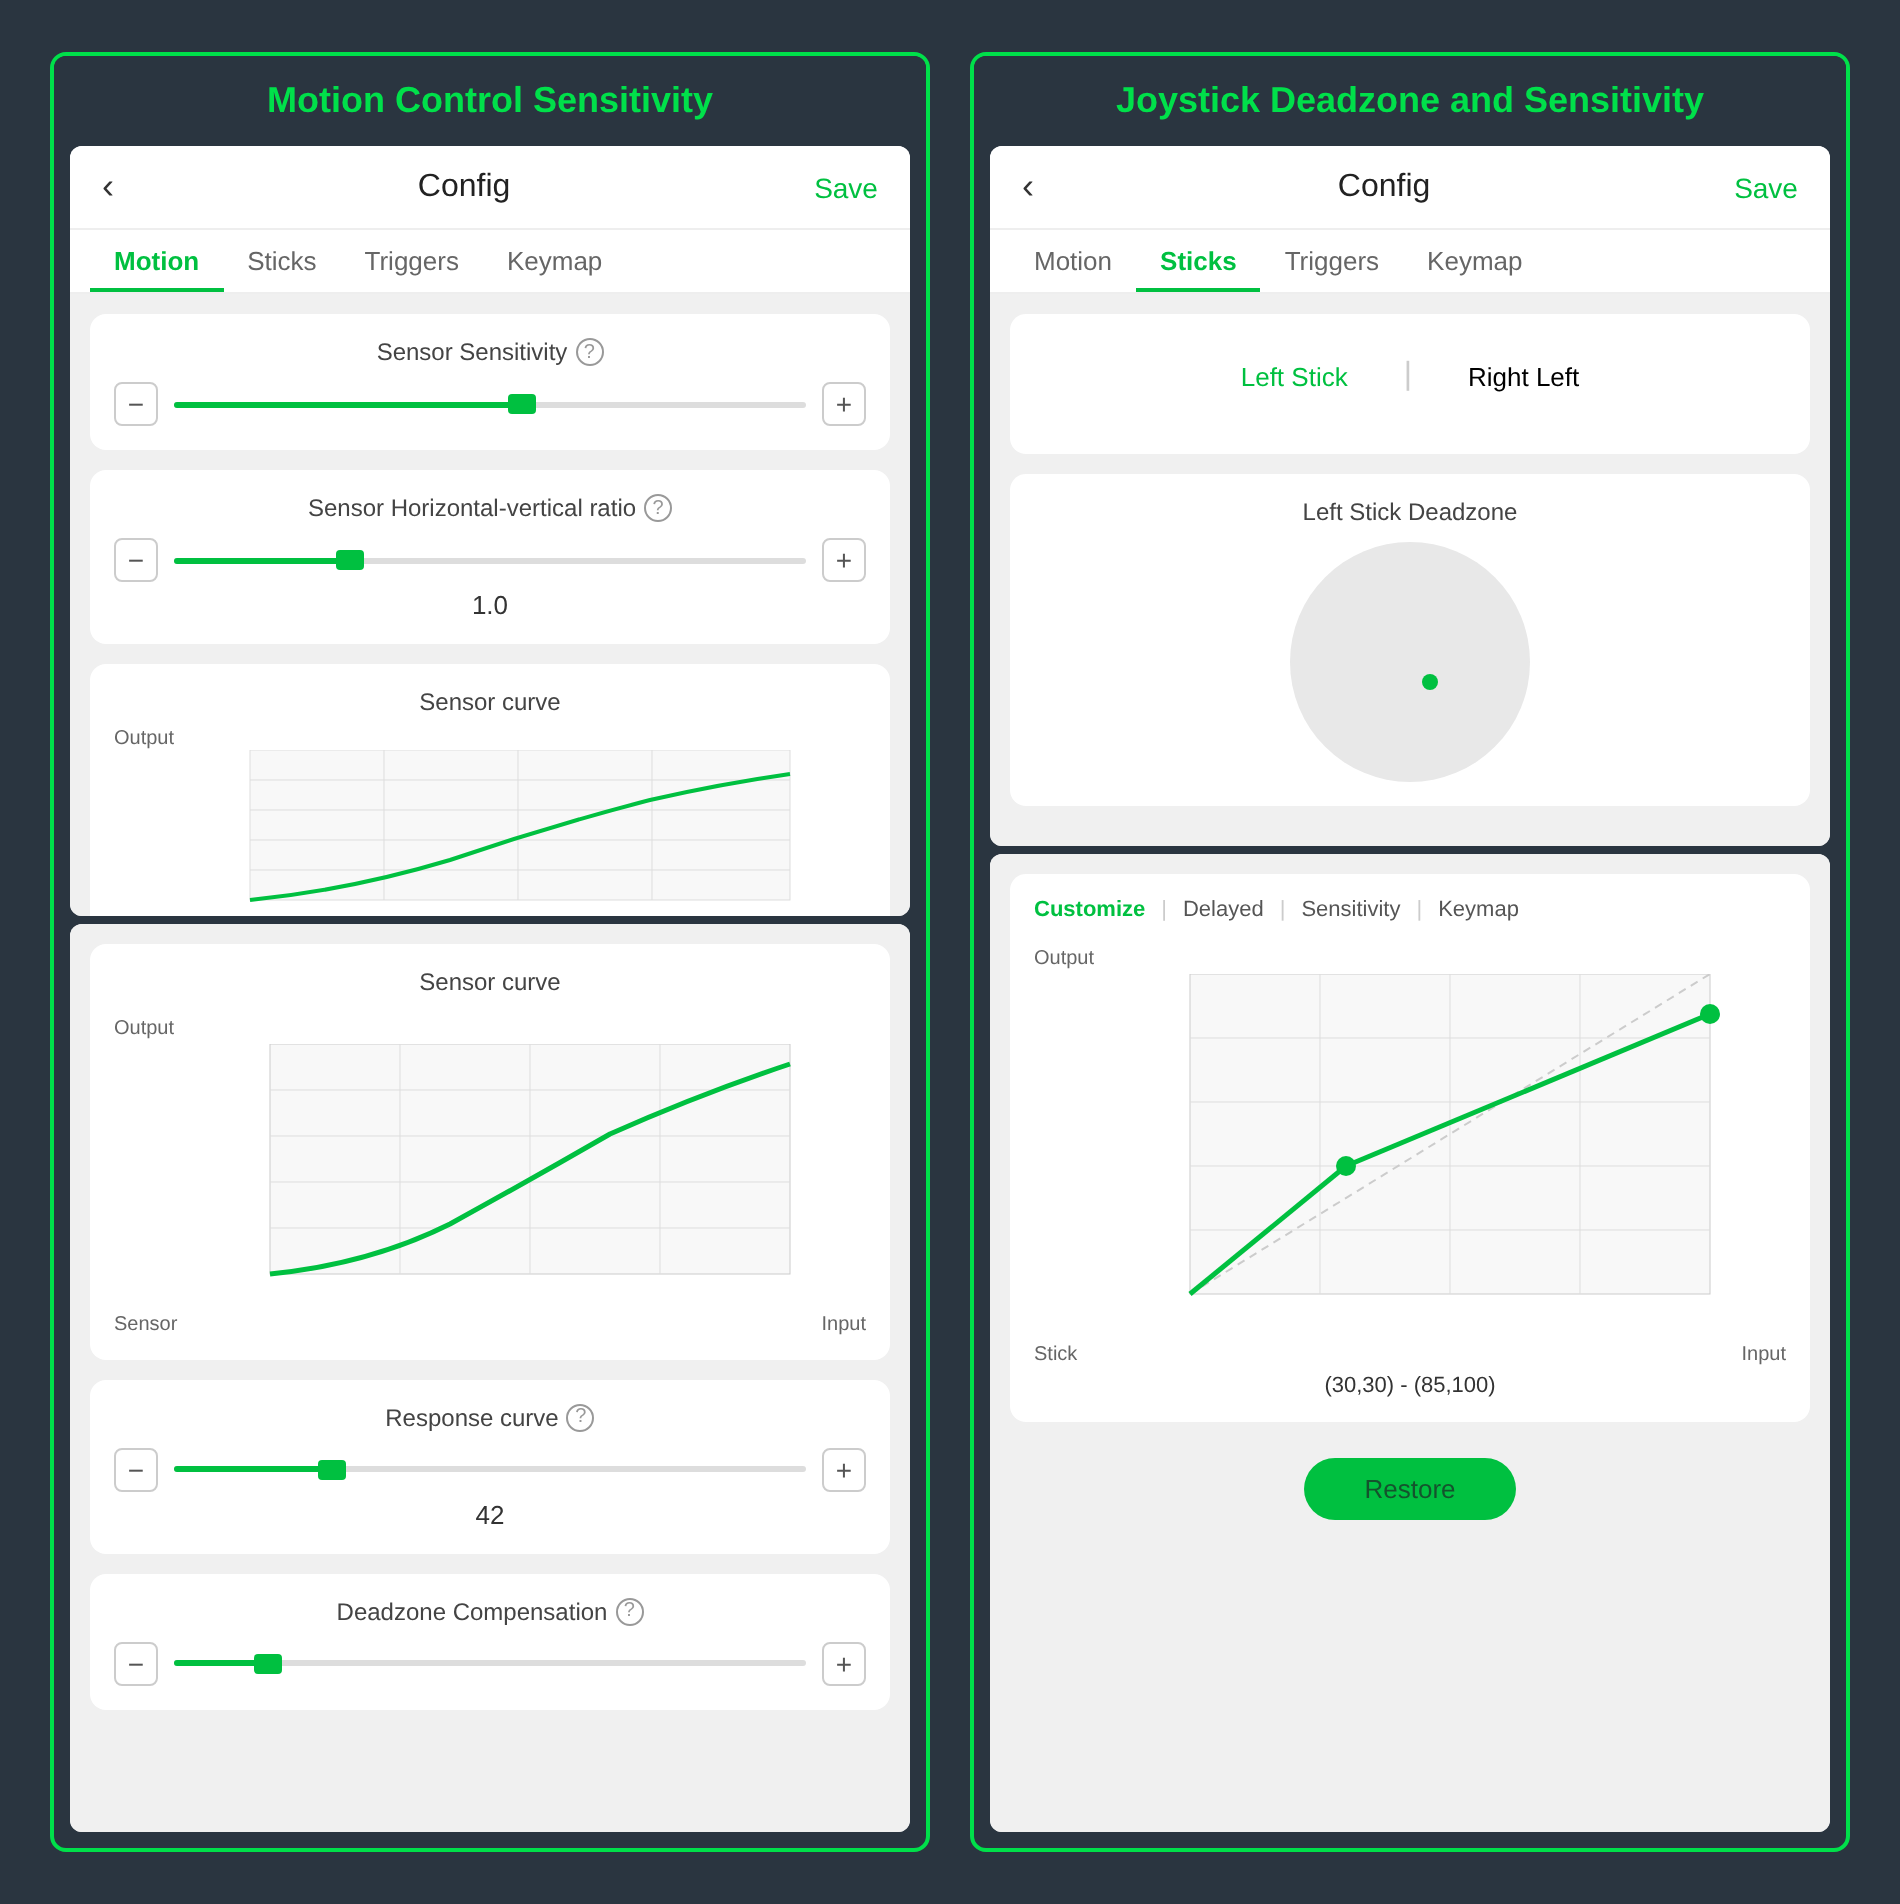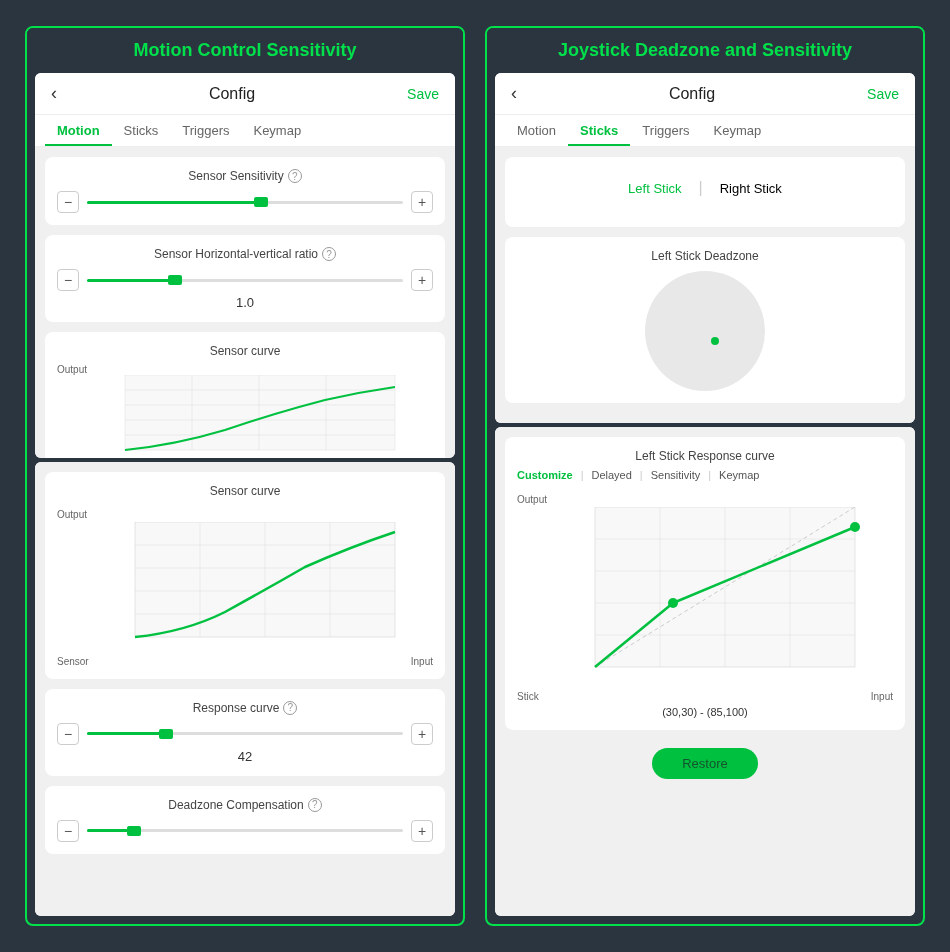--- a/index.html
+++ b/index.html
@@ -185,21 +185,21 @@
     .curve-label {
       font-size: 12px;
       color: #444;
       text-align: center;
       margin-bottom: 6px;
     }
     .stick-selector {
       display: flex;
       align-items: center;
       justify-content: center;
-      gap: 17px;
+      gap: 28px;
       padding: 10px;
       background: white;
       border-radius: 8px;
       margin-bottom: 8px;
     }
     .stick-name {
       font-size: 13px;
       cursor: pointer;
     }
     .stick-name.active {
@@ -428,38 +428,37 @@
         <div class="tab active">Sticks</div>
         <div class="tab">Triggers</div>
         <div class="tab">Keymap</div>
       </div>
       <div class="screen-content">
 
         <div class="card">
           <div class="stick-selector">
             <span class="stick-name active">Left Stick</span>
             <span class="stick-divider">|</span>
-            <span class="stick-name">Right Stick</span>
+            <span class="stick-name">Right Left</span>
           </div>
         </div>
 
         <div class="card">
           <div class="deadzone-label">Left Stick Deadzone</div>
           <div class="deadzone-circle">
             <div class="deadzone-dot"></div>
           </div>
         </div>
       </div>
     </div>
 
     <div class="phone-screen" style="flex: 1.4;">
       <div class="screen-content">
 
         <div class="card">
-          <div class="curve-label">Left Stick Response curve</div>
 
           <div class="response-tabs">
             <span class="response-tab active">Customize</span>
             <span class="response-tab-divider">|</span>
             <span class="response-tab">Delayed</span>
             <span class="response-tab-divider">|</span>
             <span class="response-tab">Sensitivity</span>
             <span class="response-tab-divider">|</span>
             <span class="response-tab">Keymap</span>
           </div>

